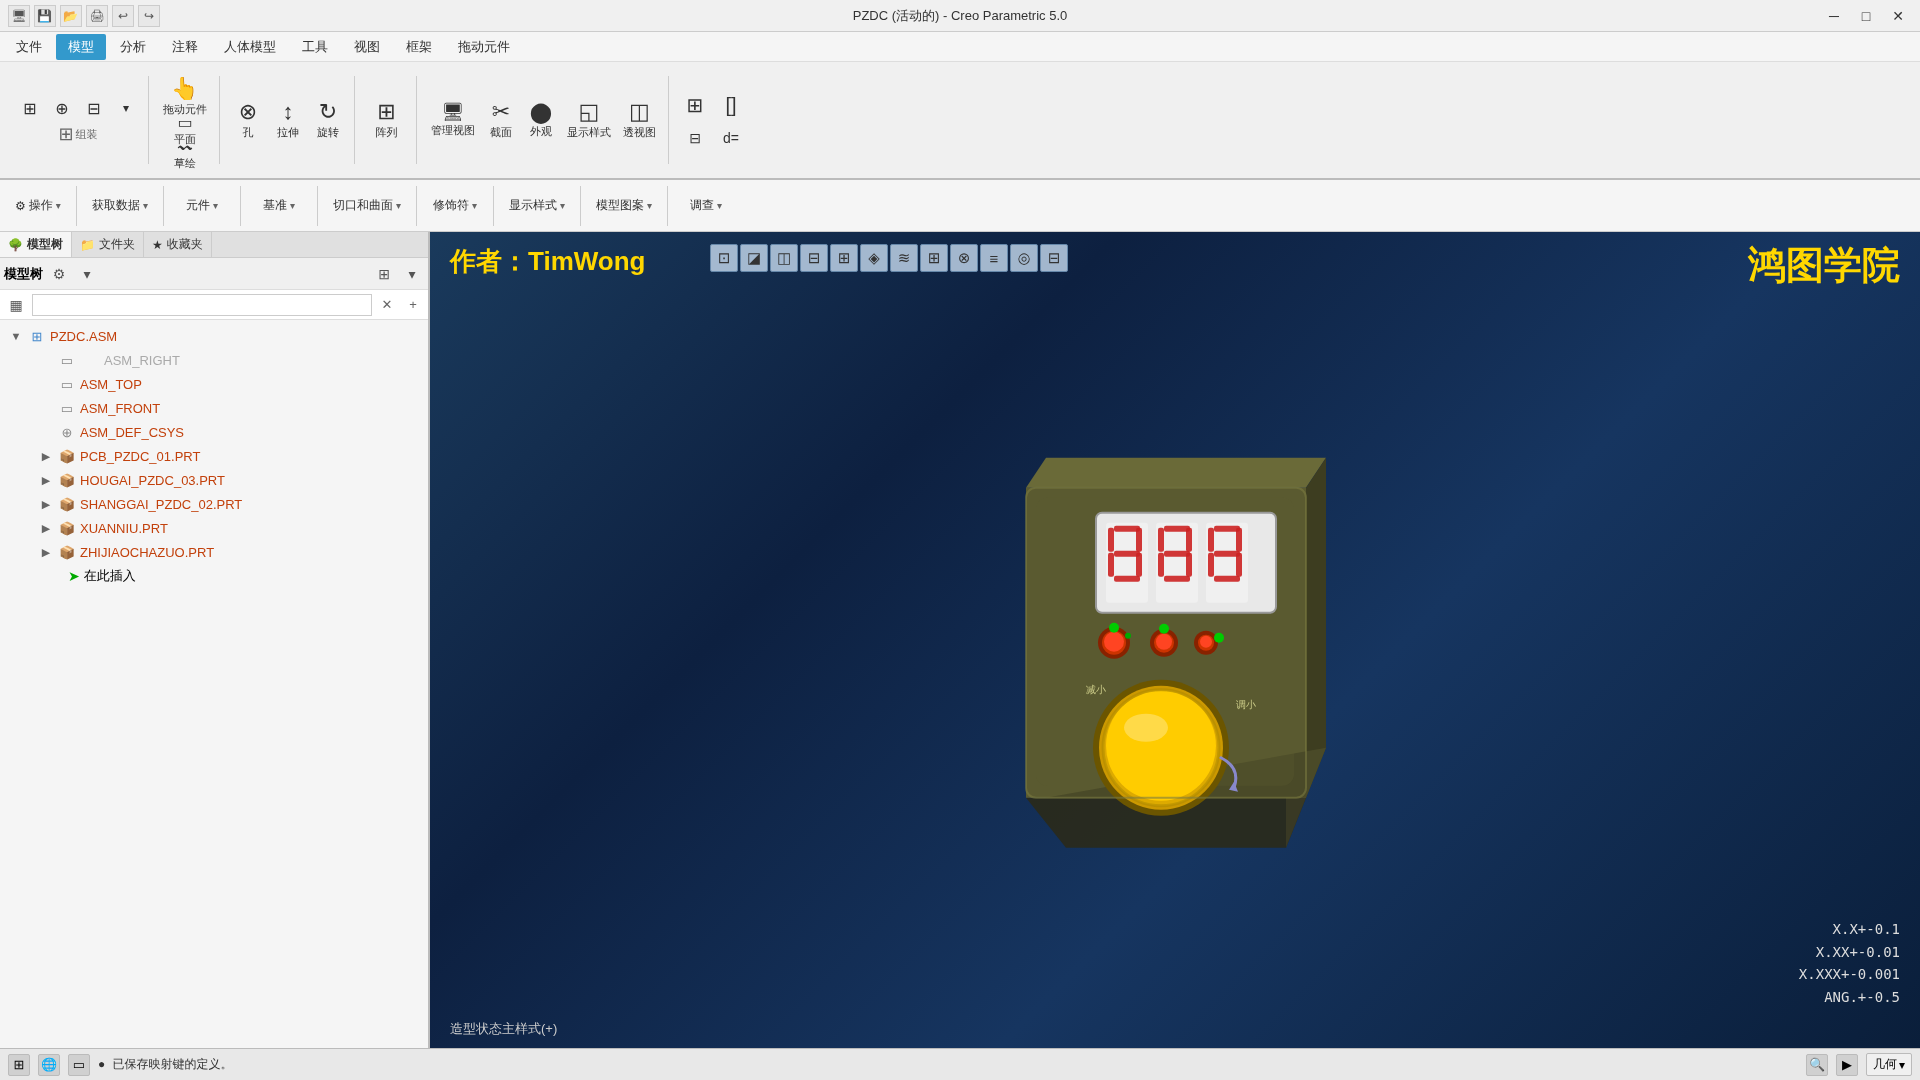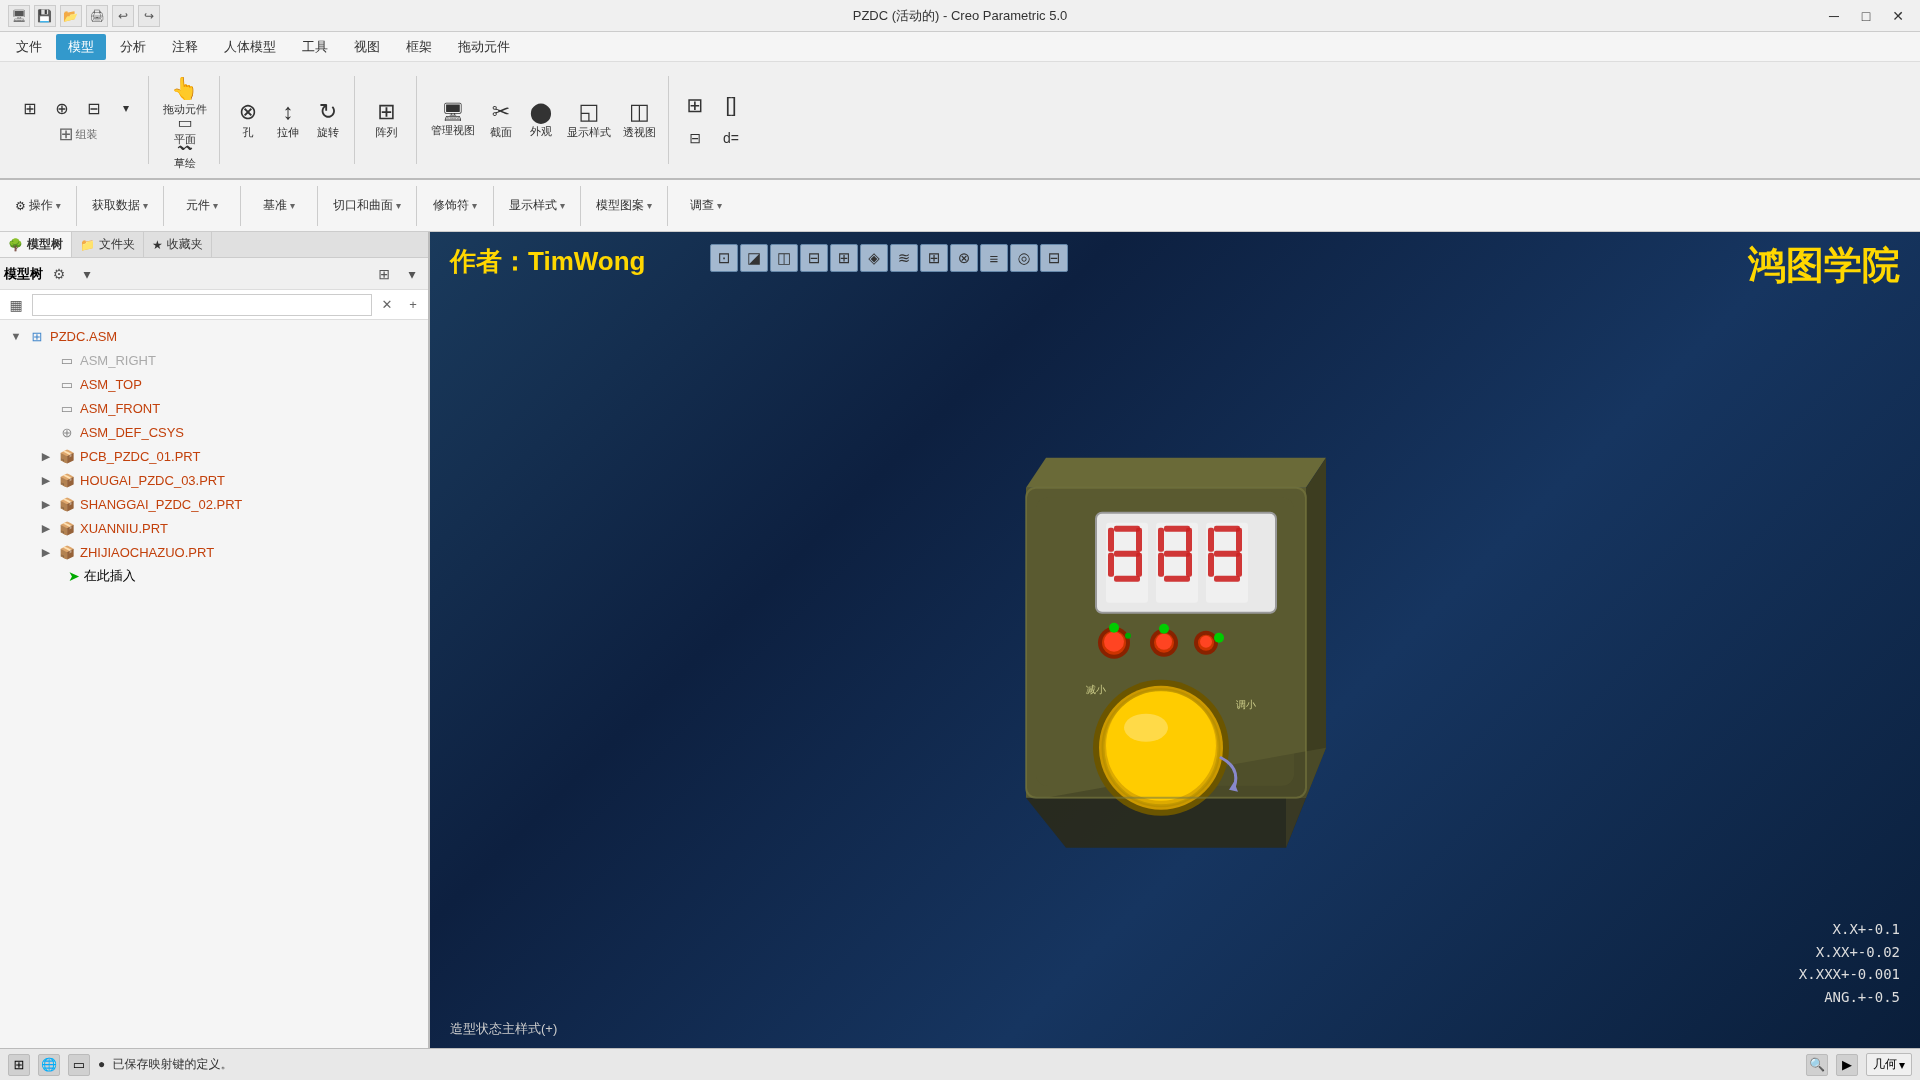--- a/index.html
+++ b/index.html
@@ -47,21 +47,21 @@
     #panel-toolbar { display: flex; align-items: center; height: 32px; padding: 2px 4px; gap: 4px; background: #f0f0f0; border-bottom: 1px solid #ddd; }
     .panel-tool-btn { width: 24px; height: 24px; display: flex; align-items: center; justify-content: center; cursor: pointer; font-size: 14px; color: #555; border-radius: 2px; }
     #search-bar { display: flex; align-items: center; height: 30px; padding: 2px 4px; background: #fff; border-bottom: 1px solid #ddd; gap: 4px; }
     #search-bar input { flex: 1; border: 1px solid #ccc; padding: 2px 4px; font-size: 12px; height: 22px; outline: none; }
     .search-icon-btn { width: 22px; height: 22px; display: flex; align-items: center; justify-content: center; cursor: pointer; color: #666; }
     #tree-area { flex: 1; overflow-y: auto; padding: 4px; }
     .tree-item { display: flex; align-items: center; padding: 3px 2px; cursor: pointer; border-radius: 2px; gap: 4px; font-size: 13px; }
     .tree-item .expand-btn { width: 16px; height: 16px; display: flex; align-items: center; justify-content: center; color: #666; font-size: 11px; flex-shrink: 0; }
     .tree-item .item-icon { width: 18px; height: 18px; display: flex; align-items: center; justify-content: center; font-size: 13px; flex-shrink: 0; }
     .tree-item .item-label { color: #c2410c; font-size: 13px; }
-    .tree-item .item-label.dimmed { color: #aaa; }
+    .tree-item .item-label.dimmed { color: #aaa; margin-left: 24px; }
     .tree-child { padding-left: 32px; }
     .insert-marker { display: flex; align-items: center; padding: 3px 2px; gap: 4px; font-size: 13px; padding-left: 32px; }
     .insert-marker .arrow { color: #00aa00; font-size: 14px; }
 
     
     #main-viewport { flex: 1; position: relative; background: linear-gradient(135deg, #1a3a5c 0%, #0d2040 30%, #163560 60%, #0a1e3a 100%); overflow: hidden; }
 
     
     #author-text { position: absolute; top: 12px; left: 20px; font-size: 26px; color: #ffd700; font-weight: bold; z-index: 10; }
     #brand-text { position: absolute; top: 8px; right: 20px; font-size: 38px; color: #ffd700; font-weight: bold; z-index: 10; }
@@ -465,21 +465,21 @@
         <polygon points="263,372 272,374 268,364" fill="#8888cc"></polygon>
 
         <rect x="60" y="70" width="280" height="310" rx="10" ry="10" fill="none" stroke="#7a7a40" stroke-width="2" opacity="0.6"></rect>
       </svg>
     </div>
 
     <div id="model-status">造型状态主样式(+)</div>
 
     <div id="coords">
       <div>X.X+-0.1</div>
-      <div>X.XX+-0.02</div>
+      <div>X.XX+-0.01</div>
       <div>X.XXX+-0.001</div>
       <div>ANG.+-0.5</div>
     </div>
   </div>
 </div>
 
 <div id="statusbar">
   <div class="statusbar-icon">⊞</div>
   <div class="statusbar-icon">🌐</div>
   <div class="statusbar-icon">▭</div>

